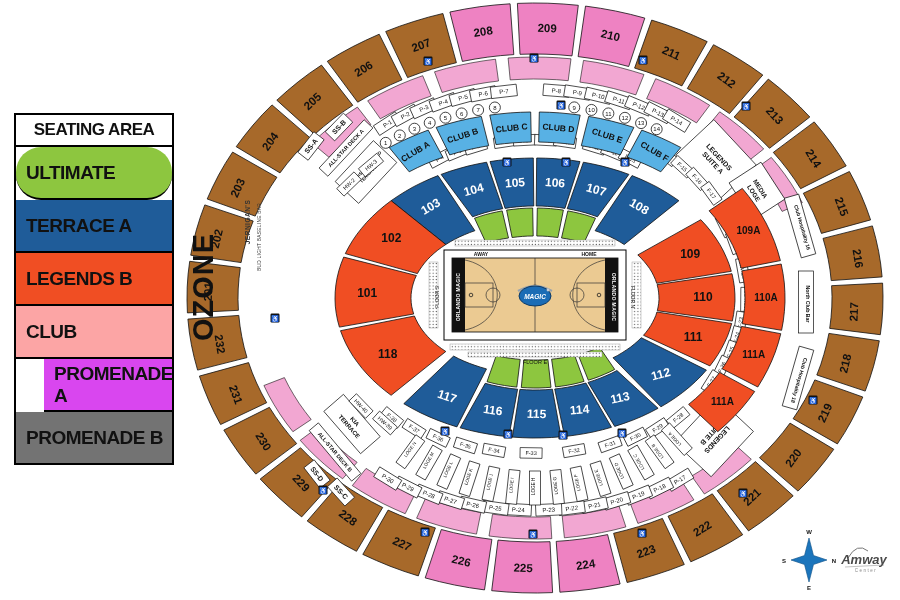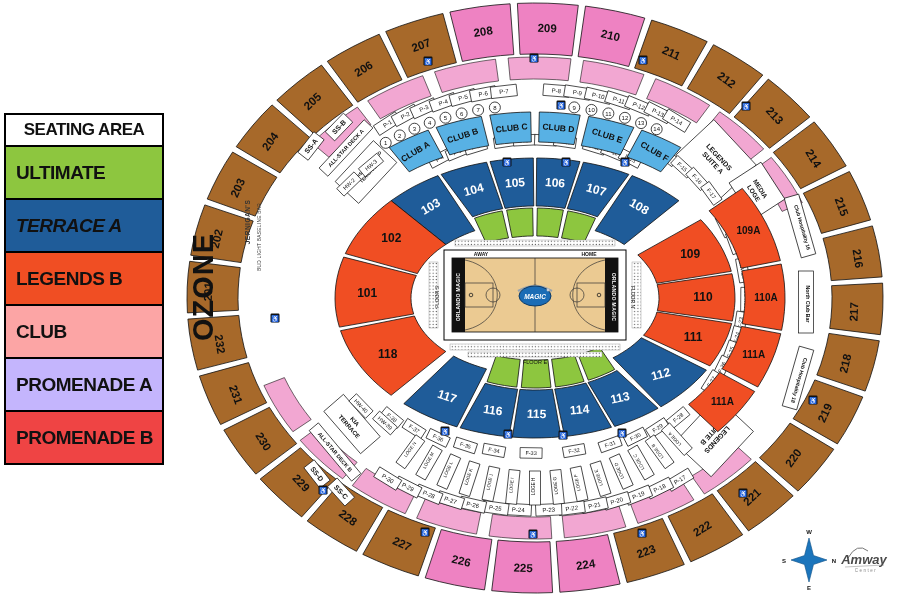--- a/index.html
+++ b/index.html
@@ -1,19 +1,19 @@
 <!DOCTYPE html>
 <html><head>
 <meta charset="utf-8">
 <style>
   html,body{margin:0;padding:0;background:#fff;}
   .stage{position:relative;width:900px;height:600px;overflow:hidden;background:#fff;
          font-family:"Liberation Sans",sans-serif;}
   .stage svg{position:absolute;left:0;top:0;font-family:"Liberation Sans",sans-serif;}
-  .legend{position:absolute;left:4px;top:113px;width:156px;border:2px solid #000;z-index:5;}
+  .legend{position:absolute;left:14px;top:113px;width:156px;border:2px solid #000;z-index:5;}
   .legend-header{background:#fff;color:#111;font-weight:bold;font-size:17px;text-align:center;
                  padding:5px 0;border-bottom:2px solid #000;letter-spacing:-0.5px;}
   .legend-row{height:51px;display:flex;align-items:center;padding-left:10px;font-weight:bold;
               font-size:19px;color:#111;border-bottom:2px solid #000;letter-spacing:-0.5px;}
   .legend-row:last-child{border-bottom:none;}
   .ozone{position:absolute;left:158px;top:278px;width:90px;height:36px;line-height:36px;
          text-align:center;font-size:29px;font-weight:bold;color:#111;letter-spacing:1px;
          transform:rotate(-90deg);z-index:4;}
 </style>
 </head>
@@ -725,22 +725,22 @@
       <g>
         <path d="M848,558 Q857,542 868,551" fill="none" stroke="#777" stroke-width="1"></path>
         <path d="M845,567 L884,565" stroke="#999" stroke-width="0.6"></path>
         <text x="864" y="564" text-anchor="middle" font-size="13" font-weight="bold" fill="#4a4a4a" font-style="italic">Amway</text>
         <text x="866" y="572" text-anchor="middle" font-size="4.5" font-weight="normal" fill="#888" letter-spacing="1.5">Center</text>
       </g>
     </svg>
 
   <div class="legend">
     <div class="legend-header">SEATING AREA</div>
-    <div class="legend-row" style="background: rgb(141, 198, 63);">ULTIMATE</div>
-    <div class="legend-row" style="background: rgb(31, 92, 153); font-style: italic;">TERRACE A</div>
+    <div class="legend-row" style="background: rgb(141, 198, 63); border-radius: 25px;">ULTIMATE</div>
+    <div class="legend-row" style="background: rgb(31, 92, 153);">TERRACE A</div>
     <div class="legend-row" style="background: rgb(240, 78, 35);">LEGENDS B</div>
     <div class="legend-row" style="background: #fca5a5;">CLUB</div>
-    <div class="legend-row" style="background: #c4b5fd;">PROMENADE A</div>
-    <div class="legend-row" style="background: #ef4444;">PROMENADE B</div>
+    <div class="legend-row" style="background: #d946ef; margin-left: 28px;">PROMENADE A</div>
+    <div class="legend-row" style="background: #737373;">PROMENADE B</div>
   </div>
 
   <div class="ozone">OZONE</div>
 </div>
 
 </body></html>

